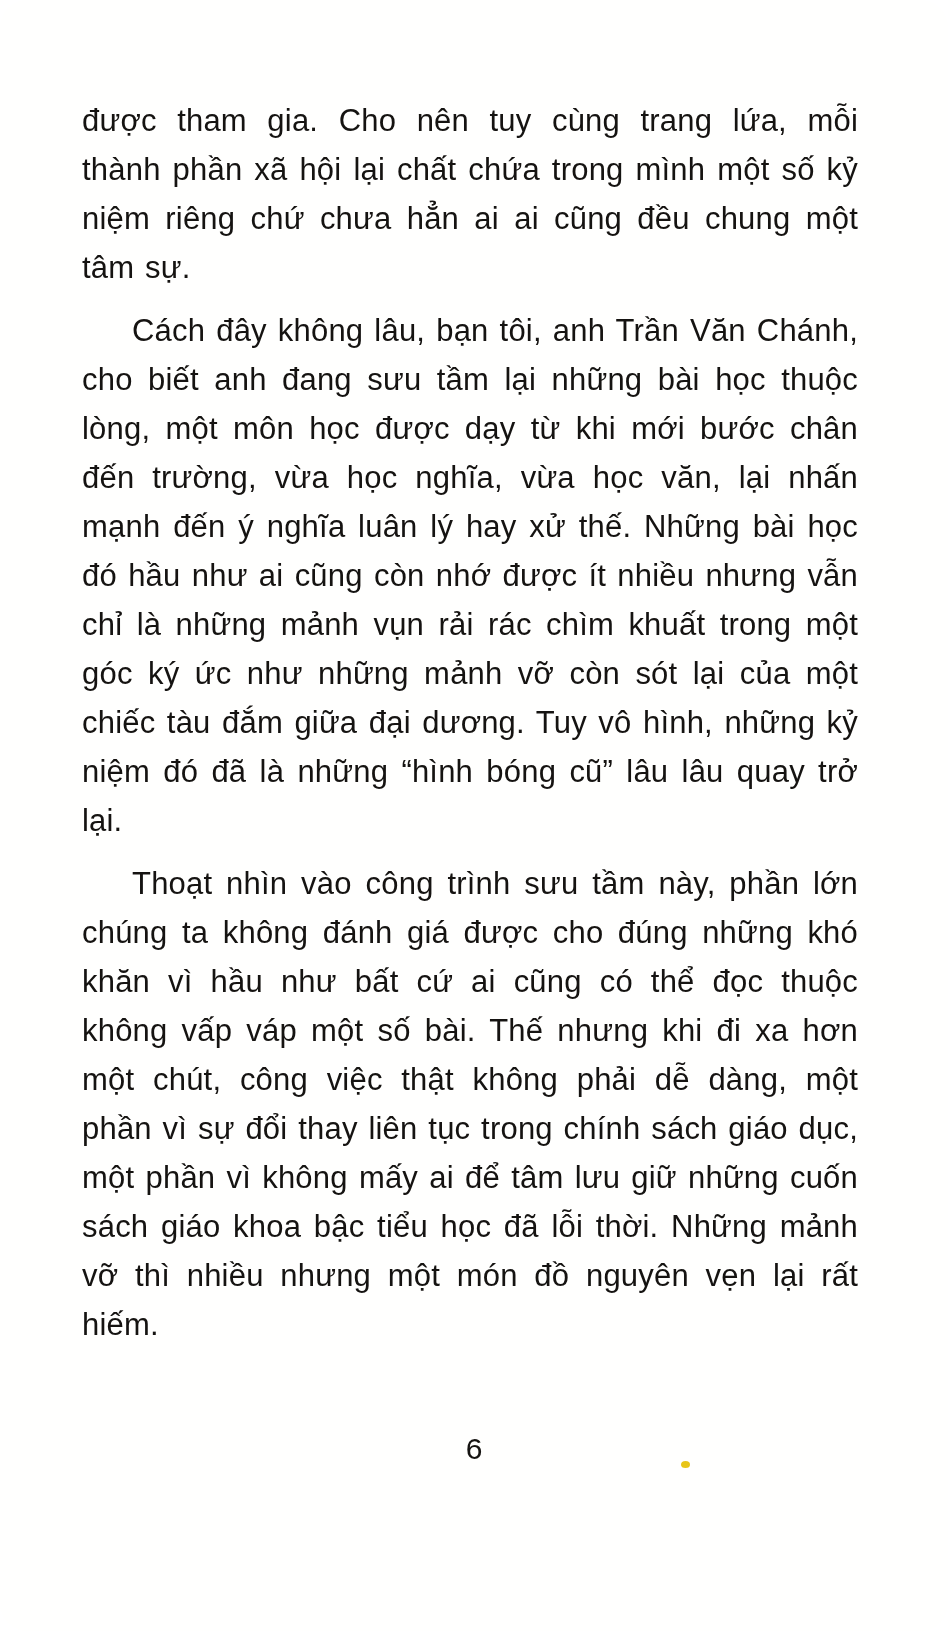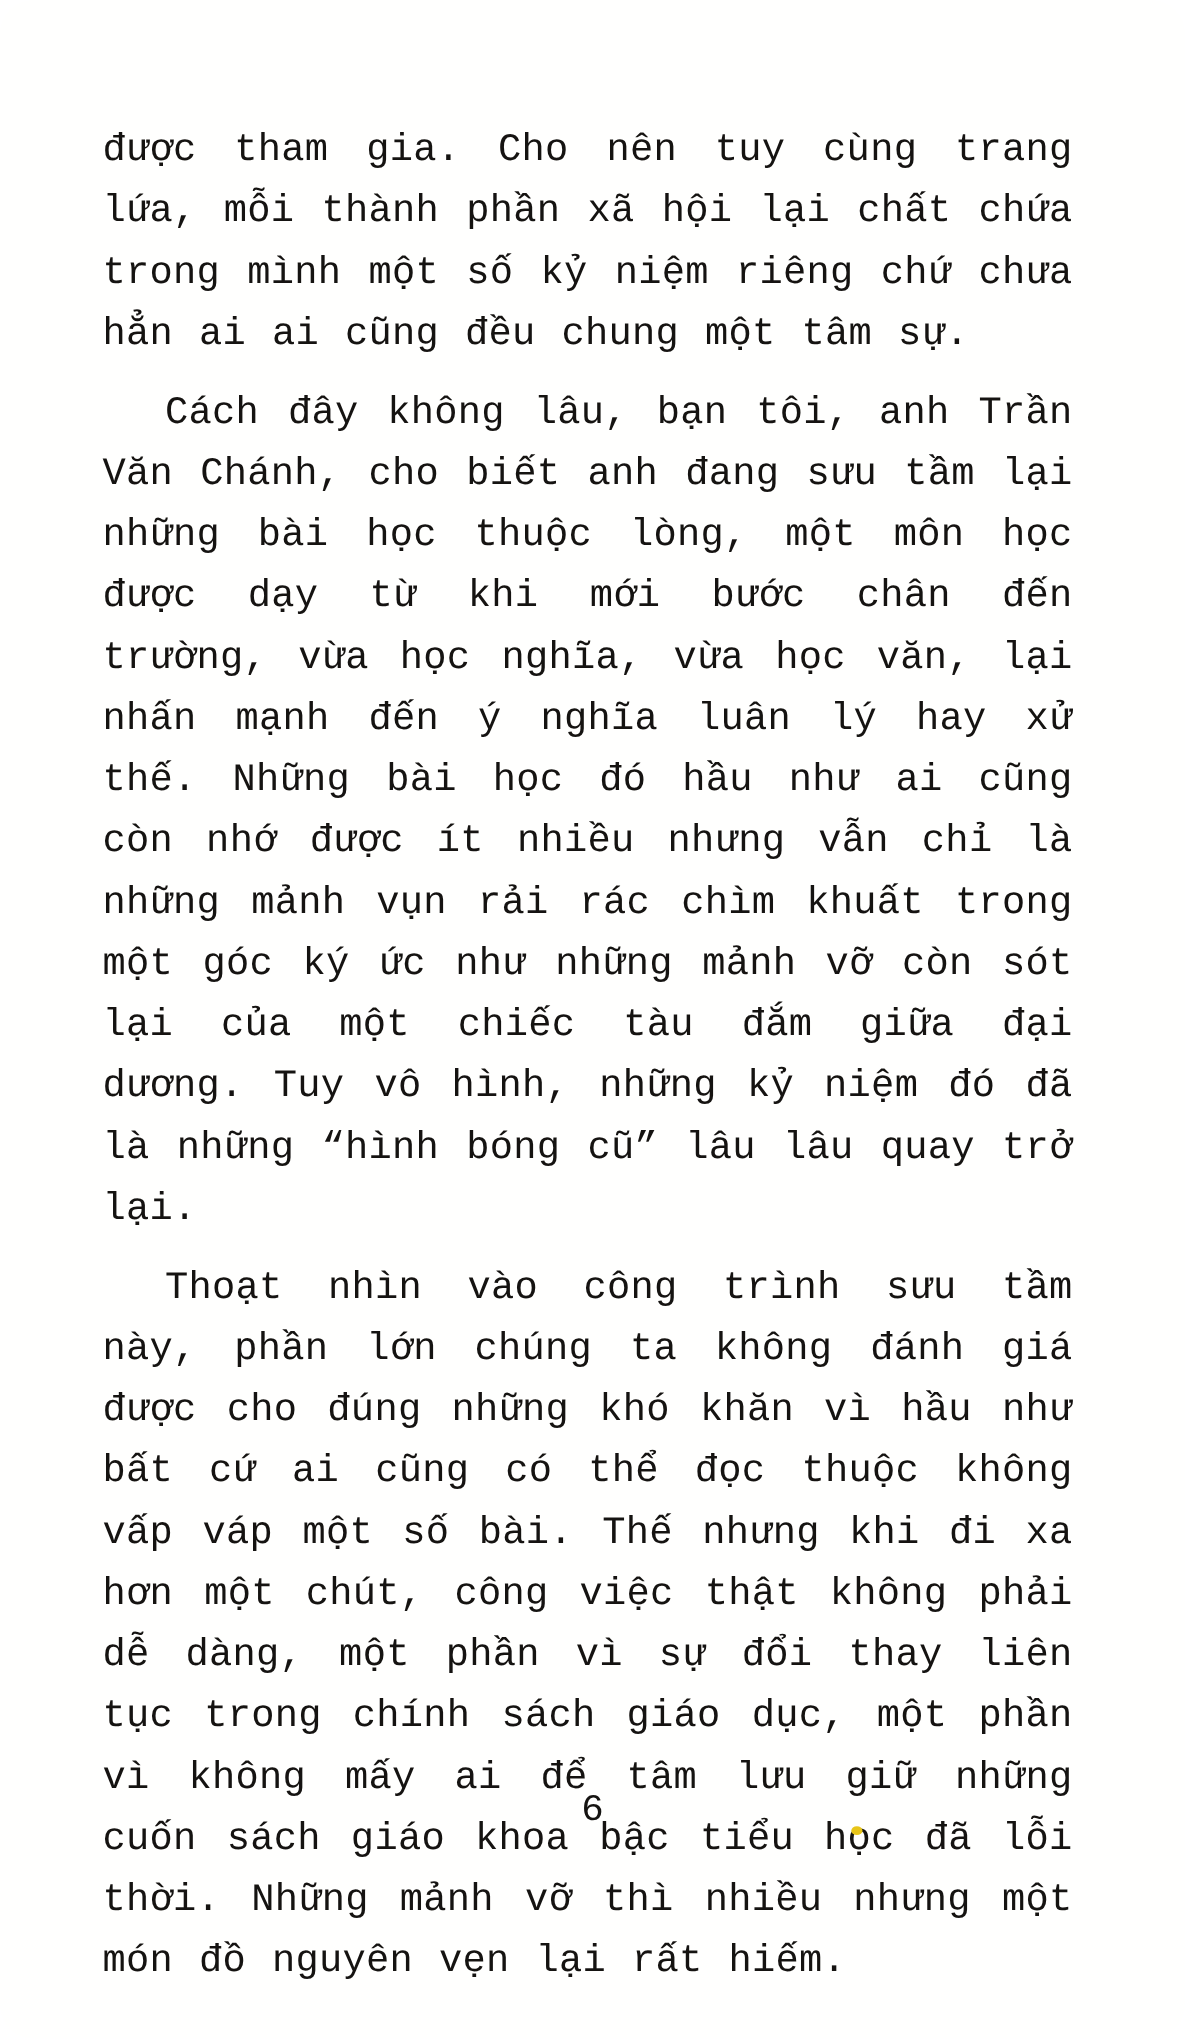--- a/index.html
+++ b/index.html
@@ -6,21 +6,21 @@
     margin: 0;
     padding: 0;
     background: #ffffff;
   }
   .page {
     position: relative;
     width: 948px;
     height: 1631px;
     background: #fffffe;
     overflow: hidden;
-    font-family: Liberation Mono, monospace;
+    font-family: Liberation Sans, sans-serif;
     color: #151311;
     border-radius: 27px;
   }
   .text-block {
     position: absolute;
     top: 96px;
     left: 82px;
     width: 776px;
   }
   .para {

